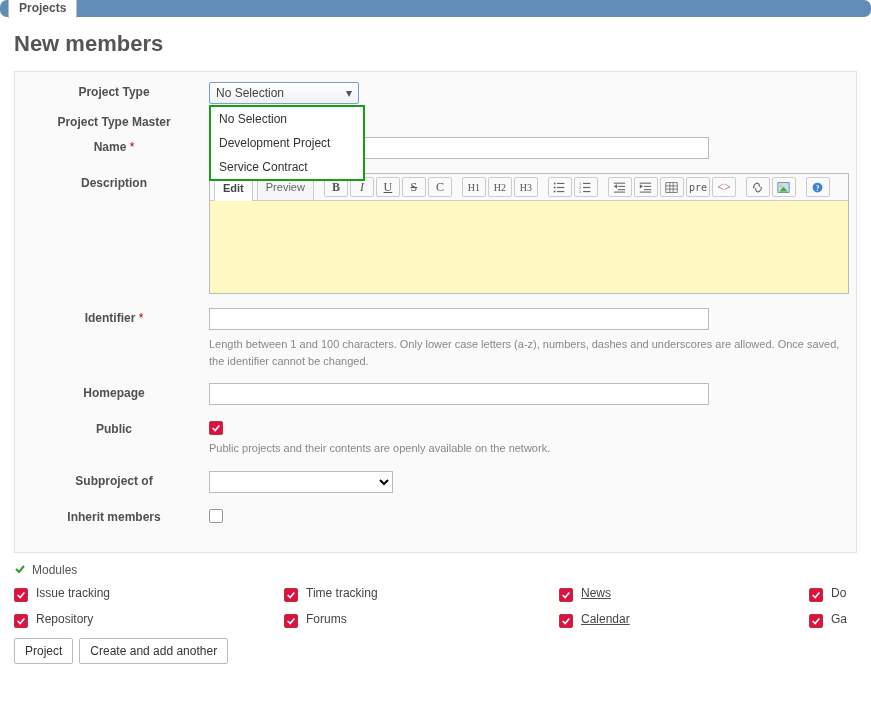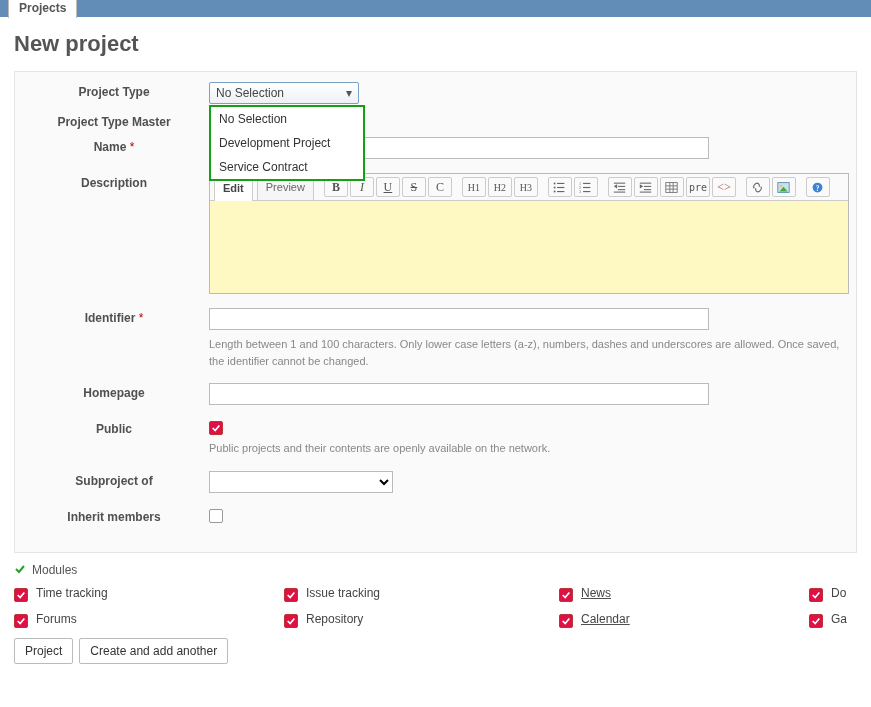--- a/index.html
+++ b/index.html
@@ -1,17 +1,17 @@
 <!DOCTYPE html>
 <html><head>
 <meta charset="utf-8">
 <style>
   * { box-sizing: border-box; }
   body { margin: 0; font-family: "Lucida Grande", "Segoe UI", Verdana, sans-serif; font-size: 12px; color: #505050; background: #fff; }
-  .tabs-strip { background: #628db6; padding: 0 8px; }
+  .tabs-strip { background: #628db6; padding: 0 8px; border-radius: 7px; }
   .tab { display: inline-block; background: #fff; border: 1px solid #bbb; border-bottom: none; border-radius: 4px 4px 0 0; padding: 4px 10px 3px; font-weight: bold; color: #555; font-size: 12px; margin-top: -14px; position: relative; top: 1px;}
   .page { padding: 4px 14px 18px; }
   h2 { font-family: "Trebuchet MS", Verdana, sans-serif; font-size: 22px; color: #555; margin: 10px 0 14px; }
   .box { background: #fafafa; border: 1px solid #e4e4e4; padding: 10px 14px 24px; }
   .row { display: flex; align-items: flex-start; margin-bottom: 14px; }
   .row.tight { margin-bottom: 8px; }
   .lab { width: 180px; min-width:180px; text-align: center; padding-right: 10px; padding-top: 3px; font-weight: bold; color: #505050; font-size: 12px; }
   .req { color: #b50000; font-weight: normal; }
   .val { flex: 1; position: relative; }
   .dropdown-wrap { position: relative; display:inline-block; }
@@ -52,21 +52,21 @@
   button.btn { background:#fff; border:1px solid #bbb; padding:5px 10px; font-size:12px; color:#333; border-radius:2px; cursor:default;}
 </style>
 </head>
 <body>
 
 <div class="tabs-strip">
   <div class="tab"><span>Projects</span></div>
 </div>
 
 <div class="page">
-  <h2>New project</h2>
+  <h2>New members</h2>
 
   <div class="box">
 
     <div class="row tight">
       <div class="lab">Project Type</div>
       <div class="val">
         <div class="dropdown-wrap">
           <div class="dropdown-display">
             <span>No Selection</span>
             <span class="caret">▾</span>
@@ -230,47 +230,47 @@
   </div>
 
   <div class="modules-grid">
     <div class="mod-col">
       <div class="mod-item">
           <span class="chk">
             <svg viewBox="0 0 12 12">
               <polyline points="2,6 5,9 10,3" fill="none" stroke="#fff" stroke-width="2"></polyline>
             </svg>
           </span>
+          <span>Issue tracking</span>
+        </div>
+      <div class="mod-item">
+          <span class="chk">
+            <svg viewBox="0 0 12 12">
+              <polyline points="2,6 5,9 10,3" fill="none" stroke="#fff" stroke-width="2"></polyline>
+            </svg>
+          </span>
+          <span>Repository</span>
+        </div>
+    </div>
+    <div class="mod-col">
+      <div class="mod-item">
+          <span class="chk">
+            <svg viewBox="0 0 12 12">
+              <polyline points="2,6 5,9 10,3" fill="none" stroke="#fff" stroke-width="2"></polyline>
+            </svg>
+          </span>
           <span>Time tracking</span>
         </div>
       <div class="mod-item">
           <span class="chk">
             <svg viewBox="0 0 12 12">
               <polyline points="2,6 5,9 10,3" fill="none" stroke="#fff" stroke-width="2"></polyline>
             </svg>
           </span>
           <span>Forums</span>
-        </div>
-    </div>
-    <div class="mod-col">
-      <div class="mod-item">
-          <span class="chk">
-            <svg viewBox="0 0 12 12">
-              <polyline points="2,6 5,9 10,3" fill="none" stroke="#fff" stroke-width="2"></polyline>
-            </svg>
-          </span>
-          <span>Issue tracking</span>
-        </div>
-      <div class="mod-item">
-          <span class="chk">
-            <svg viewBox="0 0 12 12">
-              <polyline points="2,6 5,9 10,3" fill="none" stroke="#fff" stroke-width="2"></polyline>
-            </svg>
-          </span>
-          <span>Repository</span>
         </div>
     </div>
     <div class="mod-col">
       <div class="mod-item">
           <span class="chk">
             <svg viewBox="0 0 12 12">
               <polyline points="2,6 5,9 10,3" fill="none" stroke="#fff" stroke-width="2"></polyline>
             </svg>
           </span>
           <span>News</span>

